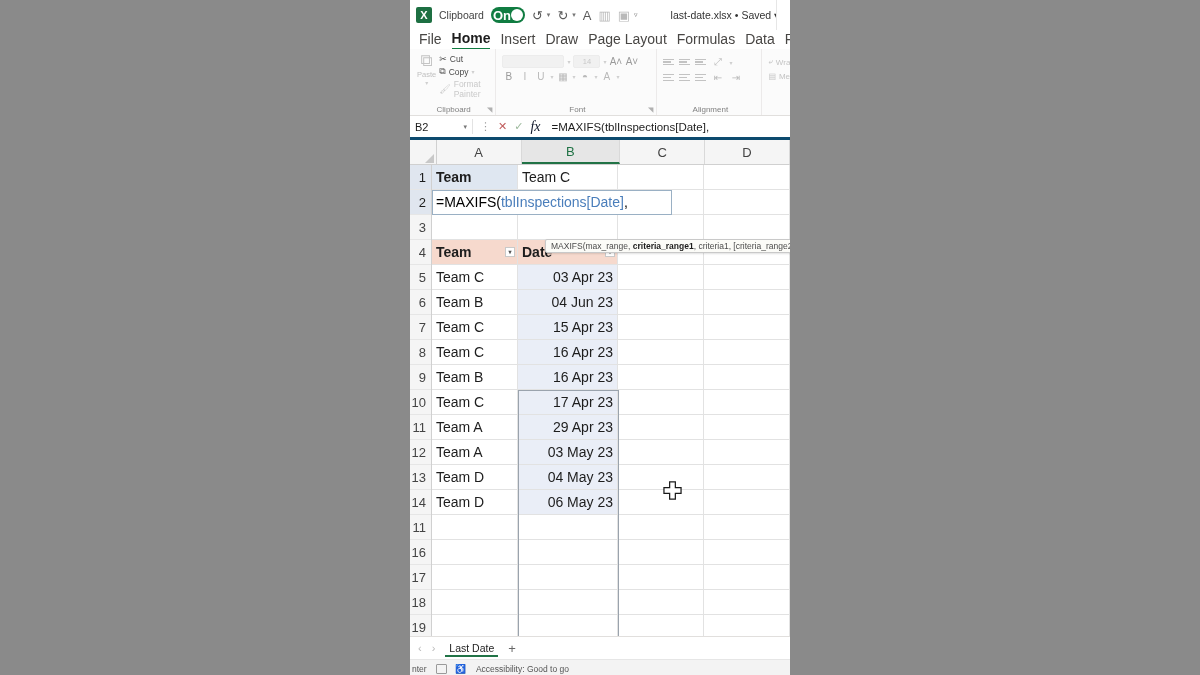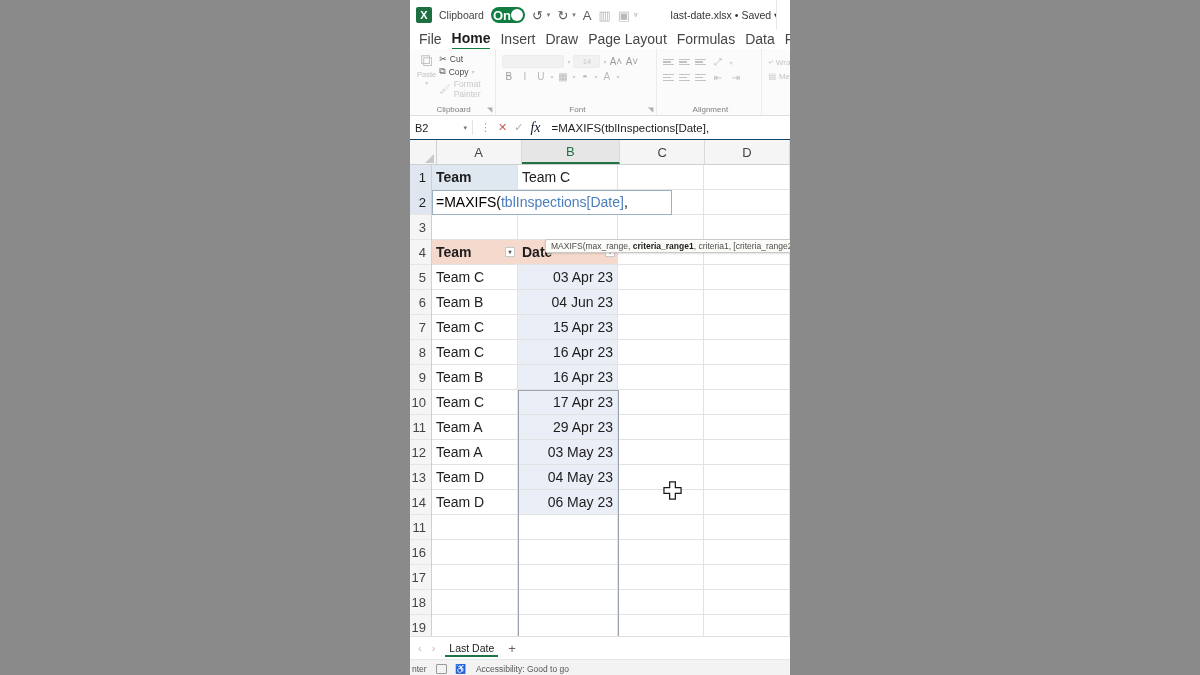--- a/index.html
+++ b/index.html
@@ -92,21 +92,21 @@
   .alignrow { display: flex; align-items: center; gap: 5px; }
   .abar { display: flex; flex-direction: column; gap: 1.5px; }
   .abar i { display: block; height: 1.2px; background: #c3c3c3; }
 
   .wrap-body { display: flex; flex-direction: column; gap: 5px; padding-top: 5px; }
   .wrap-item { display: flex; align-items: center; gap: 3px; font-size: 8px; color: #c3c3c3; white-space: nowrap; }
 
   
   .fbar {
     height: 24px; display: flex; align-items: center; background: #fff;
-    border-bottom: 1px solid #0c4a6e; font-size: 11px; color: #1d1d1d;
+    border-bottom: 3px solid #0c4a6e; font-size: 11px; color: #1d1d1d;
   }
   .namebox {
     width: 62px; padding-left: 5px; display: flex; align-items: center;
     justify-content: space-between; padding-right: 5px;
   }
   .namebox .nb-txt { font-size: 11px; }
   .fb-sep { width: 1px; height: 15px; background: #e3e3e3; }
   .fb-icons { display: flex; align-items: center; gap: 7px; padding: 0 7px; }
   .fb-ic { font-size: 11px; color: #9b9b9b; }
   .fb-ic.x { color: #c05c5c; }

